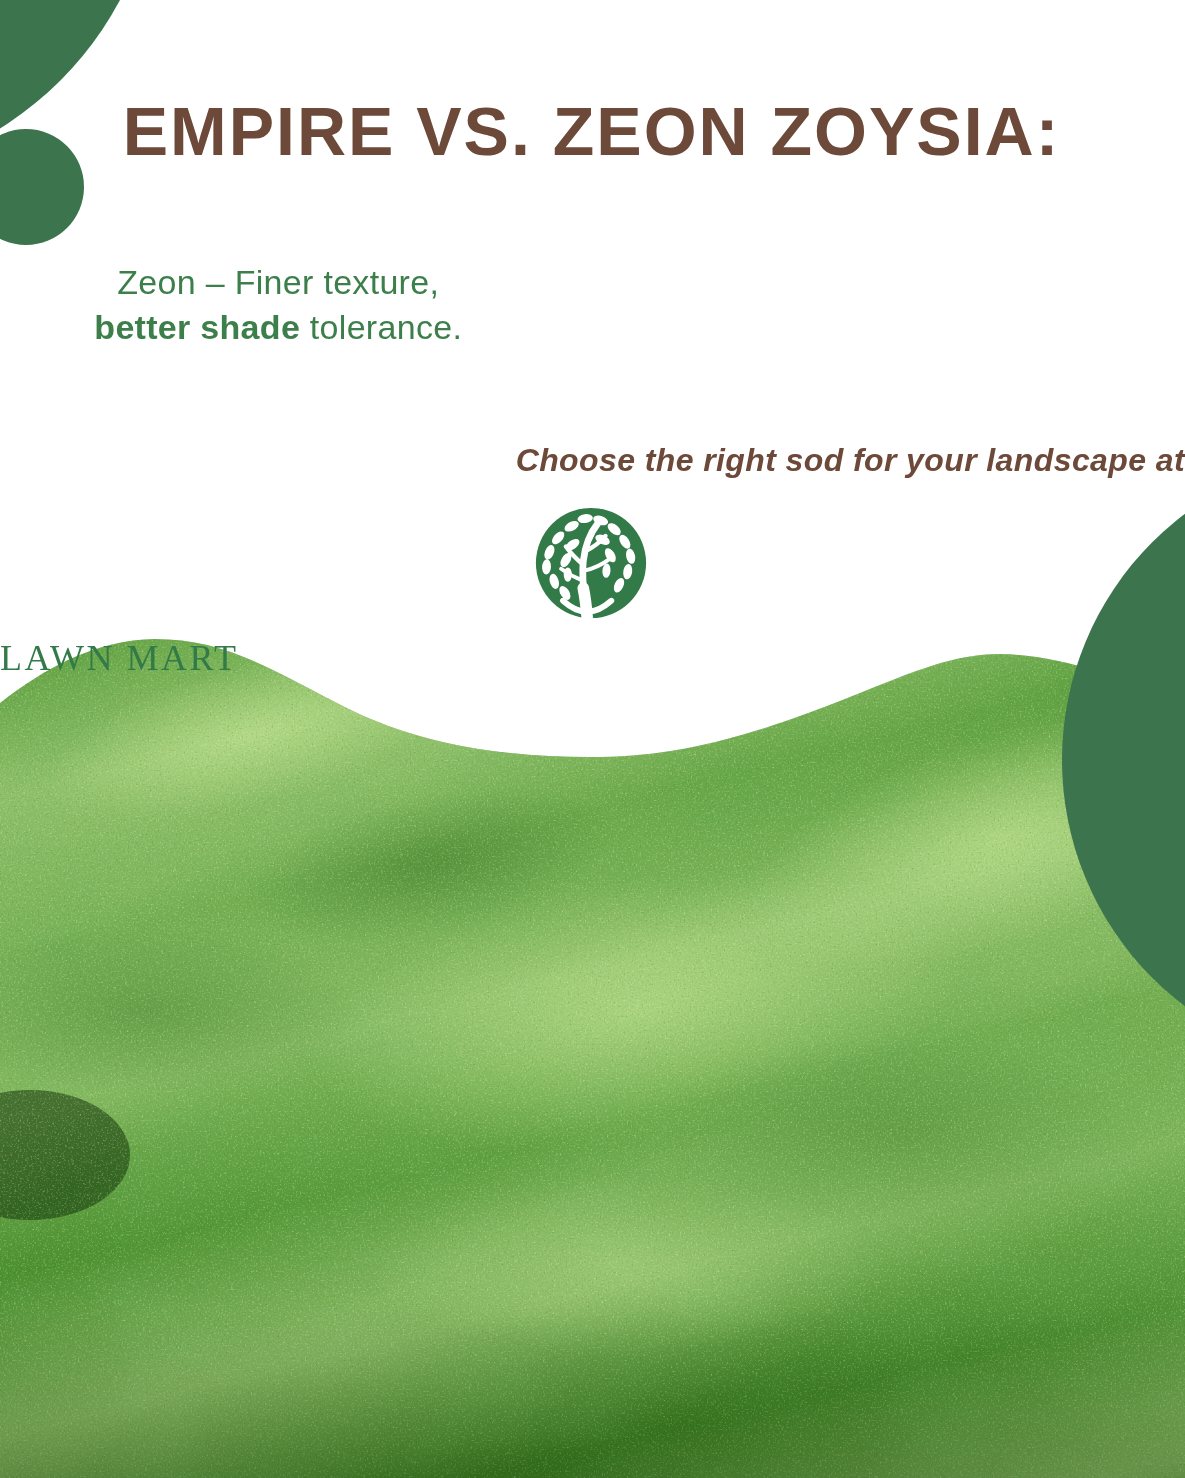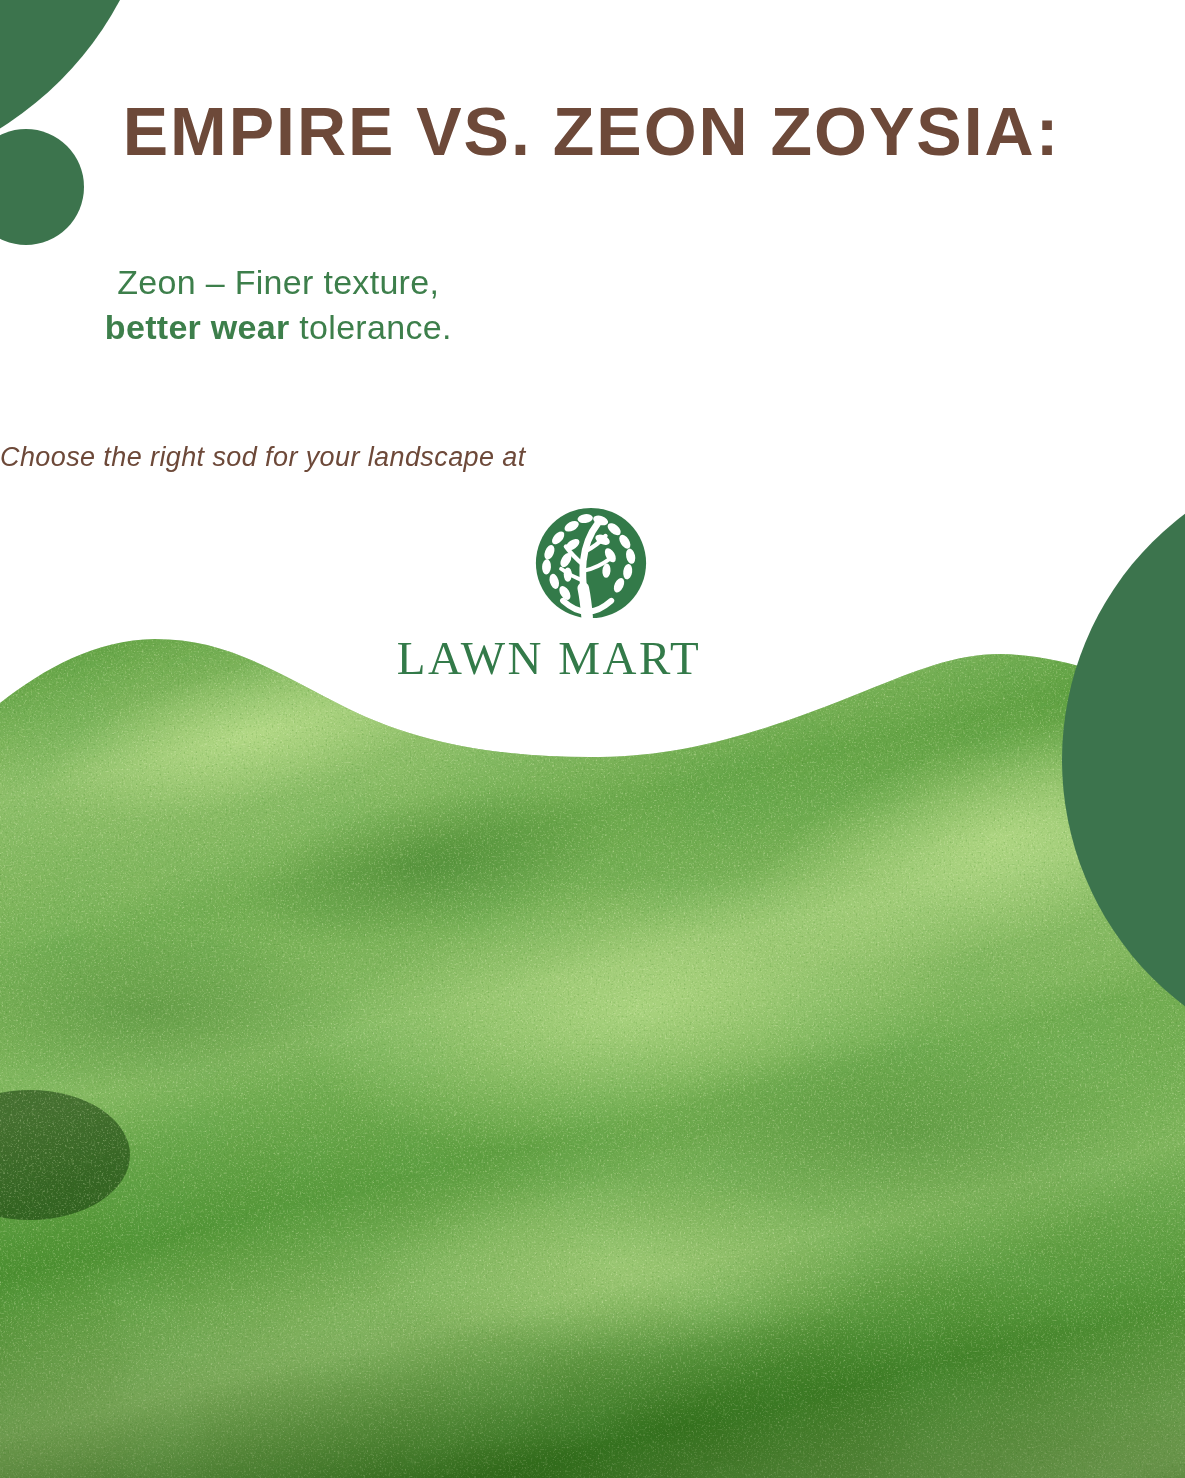--- a/index.html
+++ b/index.html
@@ -25,28 +25,28 @@
   }
   #comparison{left:0;top:252px;width:1185px;display:flex;}
   .col{
     width:50%;text-align:center;font-size:34px;line-height:45px;
     color:var(--text-green);letter-spacing:.3px;
   }
   .col b{font-weight:700;}
   #col-left{transform:translateX(18px);}
   #col-right{transform:translateX(-26px);}
   #tagline{
-    left:0;top:442px;width:1185px;text-align:left;
-    font-size:27px;font-weight:400;font-style:italic;letter-spacing:.4px;
+    left:0;top:442px;width:1185px;text-align:right;
+    font-size:32px;font-weight:700;font-style:italic;letter-spacing:.4px;
     color:var(--title-brown);
   }
   #logo-icon{left:533px;top:505px;width:116px;height:116px;}
   #brand-name{
-    left:0;top:632px;width:1098px;text-align:center;
-    font-family:"Liberation Serif",serif;font-size:47px;line-height:52px;
+    left:0;top:632px;width:1098px;text-align:left;
+    font-family:"Liberation Serif",serif;font-size:36px;line-height:52px;
     letter-spacing:2.5px;color:var(--logo-green);
   }
 </style>
 </head>
 <body>
 
 <div id="canvas">
 
   <div class="circle" id="big-corner-circle"></div>
   <div class="circle" id="small-corner-circle"></div>
@@ -126,21 +126,21 @@
     </g>
   </svg>
 
   <div class="circle" id="right-circle"></div>
 
   <h1 class="content" id="title" style="margin:0">EMPIRE VS. ZEON ZOYSIA:</h1>
 
   <div class="content" id="comparison">
     <p class="col" id="col-right" style="margin:8px">
       <span>Zeon – Finer texture,</span><br>
-      <b>better wear</b><span> tolerance.</span>
+      <b>better shade</b><span> tolerance.</span>
     </p>
   </div>
 
   <p class="content" id="tagline" style="margin:0">Choose the right sod for your landscape at</p>
 
   <svg class="content" id="logo-icon" viewBox="0 0 120 120" aria-hidden="true">
     <circle cx="60" cy="60" r="57" fill="var(--logo-green)"></circle>
     <g fill="none" stroke="#ffffff" stroke-linecap="round">
       <path d="M 55,114 C 53,92 50,76 52,58 C 54,40 60,28 67,19" stroke-width="7"></path>
       <path d="M 56,116 C 55,104 54,96 52,86" stroke-width="12"></path>

